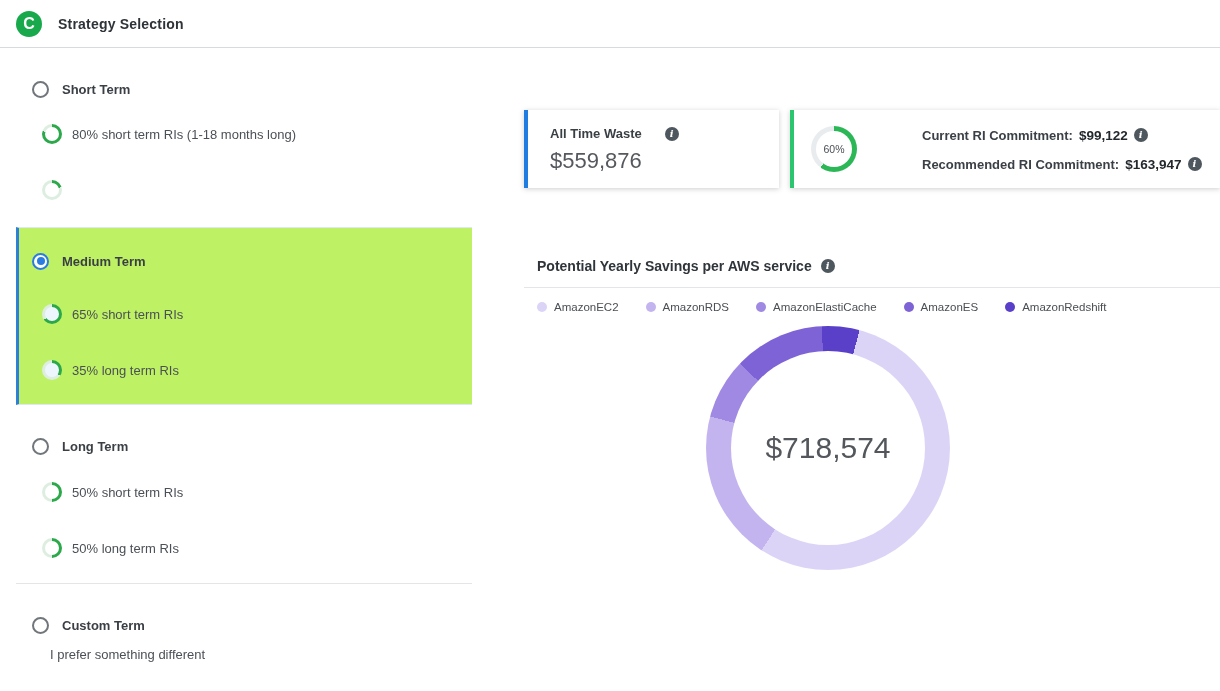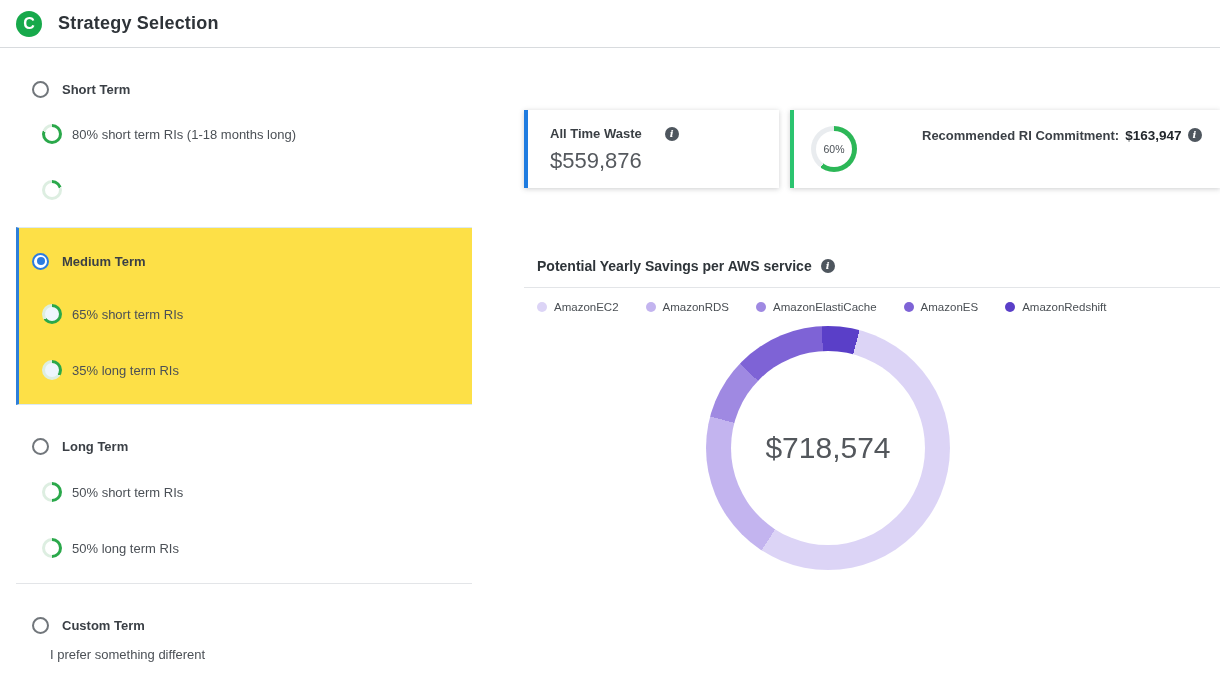--- a/index.html
+++ b/index.html
@@ -1,35 +1,35 @@
 <!DOCTYPE html>
 <html><head>
 <meta charset="utf-8">
 <style>
   *{box-sizing:border-box;margin:0;padding:0}
   html,body{width:1220px;height:691px;background:#fff;font-family:"Liberation Sans",sans-serif;position:relative;overflow:hidden}
 
   
   .header{position:absolute;top:0;left:0;width:1220px;height:48px;border-bottom:1px solid #d8dbde;display:flex;align-items:center;padding-left:16px;gap:16px;background:#fff}
   .logo{width:26px;height:26px;border-radius:50%;background:#17a94b;color:#fff;font-weight:700;font-size:16px;display:flex;align-items:center;justify-content:center;flex:none}
-  .page-title{font-size:18px;font-weight:700;color:#2e3338;letter-spacing:.2px}
+  .page-title{font-size:14px;font-weight:700;color:#2e3338;letter-spacing:.2px}
 
   
   .left-panel{position:absolute;left:16px;top:48px;width:456px}
   .group-head{display:flex;align-items:center;gap:13px;padding-left:16px;height:20px;cursor:pointer}
   .radio{width:17px;height:17px;border:2px solid #71767b;border-radius:50%;flex:none;position:relative;background:#fff}
   .radio.selected{border-color:#2b7ce0}
   .radio.selected::after{content:"";position:absolute;inset:2.5px;border-radius:50%;background:#2b7ce0}
   .group-label{font-size:13px;font-weight:700;color:#3a3f45}
   .opt-row{display:flex;align-items:center;gap:10px;padding-left:26px;height:20px}
   .ring{width:20px;height:20px;border-radius:50%;flex:none;position:relative}
   .ring::after{content:"";position:absolute;inset:3px;border-radius:50%;background:#fff}
   .opt-label{font-size:13px;color:#4b5056}
   .mt31{margin-top:31px}.mt27{margin-top:27px}.mt26{margin-top:26px}.mt25{margin-top:25px}.mt36{margin-top:36px}.mt33{margin-top:33px}.mt12{margin-top:12px}
-  .selected-box{background:#fde047;border-left:3px solid #2e7fd9;border-top:1px solid #dbe9f5;border-bottom:1px solid #dbe9f5;height:178px;padding-top:23px}
+  .selected-box{background:#bef264;border-left:3px solid #2e7fd9;border-top:1px solid #dbe9f5;border-bottom:1px solid #dbe9f5;height:178px;padding-top:23px}
   .selected-box .group-head{padding-left:13px}
   .selected-box .opt-row{padding-left:23px}
   .selected-box .ring::after{background:#eef6fd}
   .divider{border:none;border-top:1px solid #e3e5e8}
   .custom-desc{font-size:13px;color:#4b5056;padding-left:34px}
 
   
   .info{width:14px;height:14px;border-radius:50%;background:#4e565e;display:inline-flex;align-items:center;justify-content:center;flex:none;cursor:pointer}
   .info::after{content:"i";color:#fff;font-size:10px;font-weight:700;font-family:"DejaVu Serif",serif;font-style:italic;line-height:1}
 
@@ -133,20 +133,25 @@
   </div>
   <div class="waste-value">$559,876</div>
 </div>
 
 <div class="card commit-card">
   <span class="gauge" style="background: conic-gradient(rgb(44, 183, 87) 0deg, rgb(44, 183, 87) 60%, rgb(233, 236, 239) 60%, rgb(233, 236, 239) 100%);">
     <span class="gauge-label">60%</span>
   </span>
   <div class="commit-lines">
     <div class="commit-line">
+      <span class="commit-label">Current RI Commitment:</span>
+      <span class="commit-value">$99,122</span>
+      <span class="info"></span>
+    </div>
+    <div class="commit-line">
       <span class="commit-label">Recommended RI Commitment:</span>
       <span class="commit-value">$163,947</span>
       <span class="info"></span>
     </div>
   </div>
 </div>
 
 <div class="chart-panel">
   <div class="chart-title-row">
     <span class="chart-title">Potential Yearly Savings per AWS service</span>

